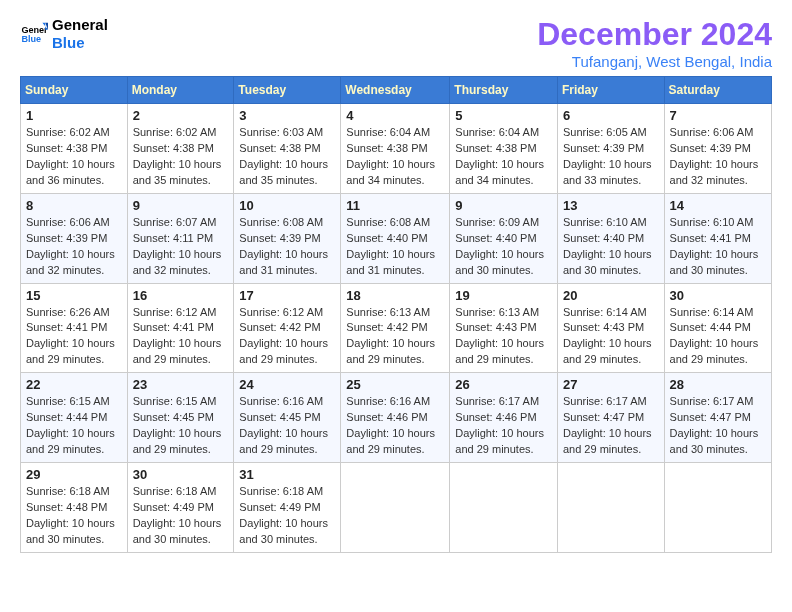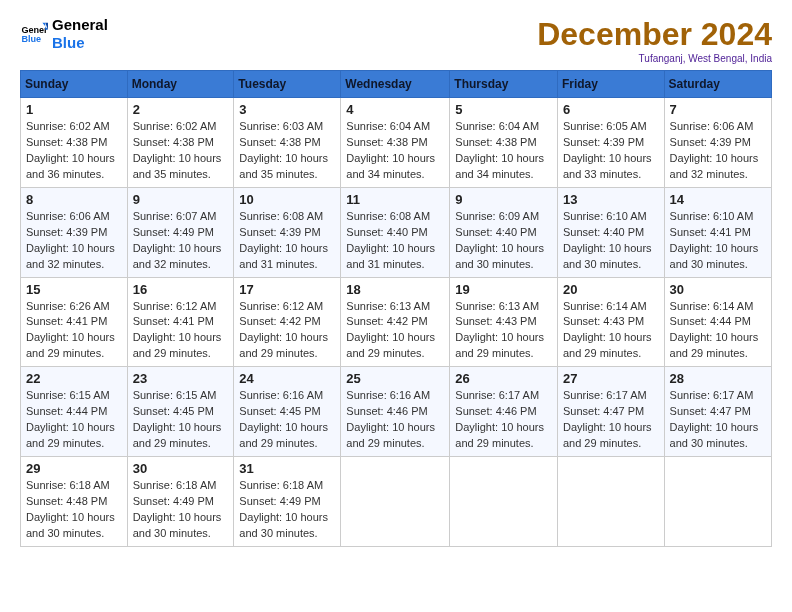--- a/index.html
+++ b/index.html
@@ -30,34 +30,34 @@
     .logo-icon {
       width: 28px;
       height: 28px;
     }
     .title-block {
       text-align: right;
     }
     .month-title {
       font-size: 32px;
       font-weight: bold;
-      color: #a16207;
+      color: #8b5cf6;
     }
     .location {
-      font-size: 10px;
-      color: #4c1d95;
+      font-size: 15px;
+      color: #3b82f6;
     }
     .calendar-table {
       width: 100%;
       border-collapse: collapse;
       font-size: 10.5px;
     }
     .calendar-table th {
       background: #3a7bd5;
-      color: #0f172a;
+      color: #fef9c3;
       font-size: 12px;
       font-weight: bold;
       padding: 6px 4px;
       text-align: left;
       border: 1px solid #2f6bc0;
     }
     .calendar-table td {
       border: 1px solid #ccc;
       vertical-align: top;
       padding: 4px 5px;
@@ -175,21 +175,21 @@
           <td>
             <span class="day-num">8</span>
             <div class="day-info" style="white-space: pre-line;">Sunrise: 6:06 AM
 Sunset: 4:39 PM
 Daylight: 10 hours
 and 32 minutes.</div>
           </td>
           <td>
             <span class="day-num">9</span>
             <div class="day-info" style="white-space: pre-line;">Sunrise: 6:07 AM
-Sunset: 4:49 PM
+Sunset: 4:11 PM
 Daylight: 10 hours
 and 32 minutes.</div>
           </td>
           <td>
             <span class="day-num">10</span>
             <div class="day-info" style="white-space: pre-line;">Sunrise: 6:08 AM
 Sunset: 4:39 PM
 Daylight: 10 hours
 and 31 minutes.</div>
           </td>

